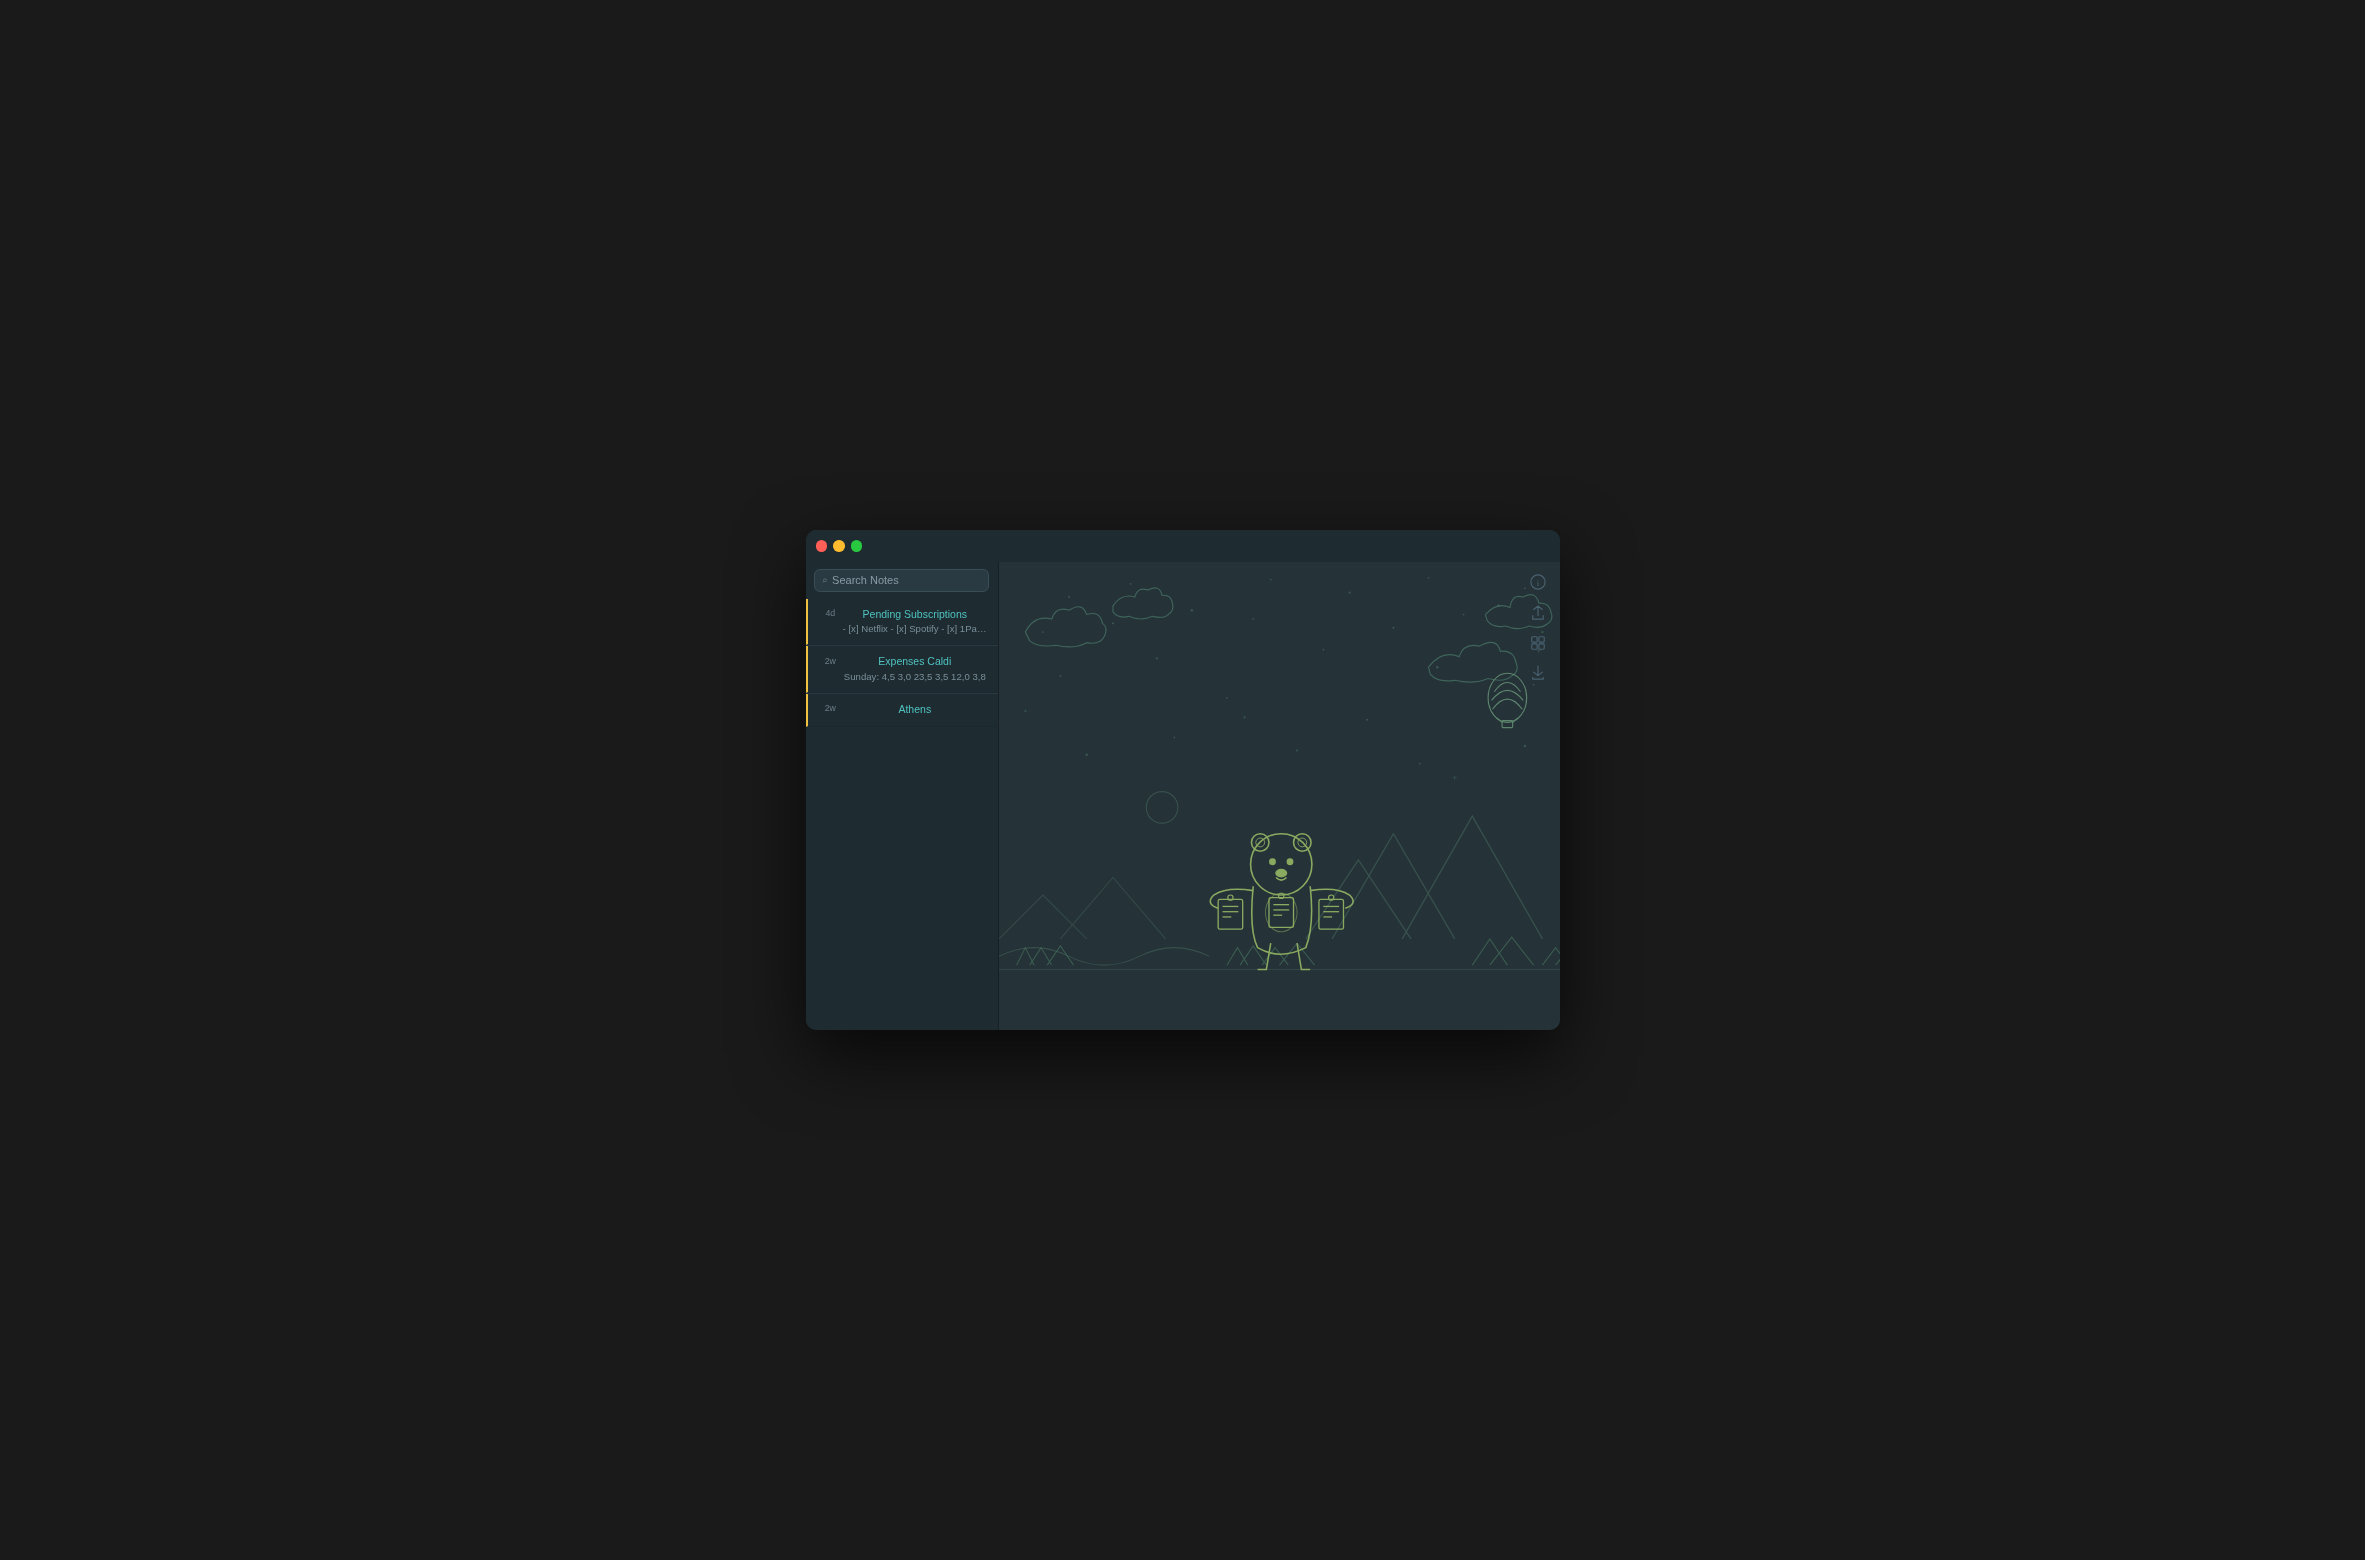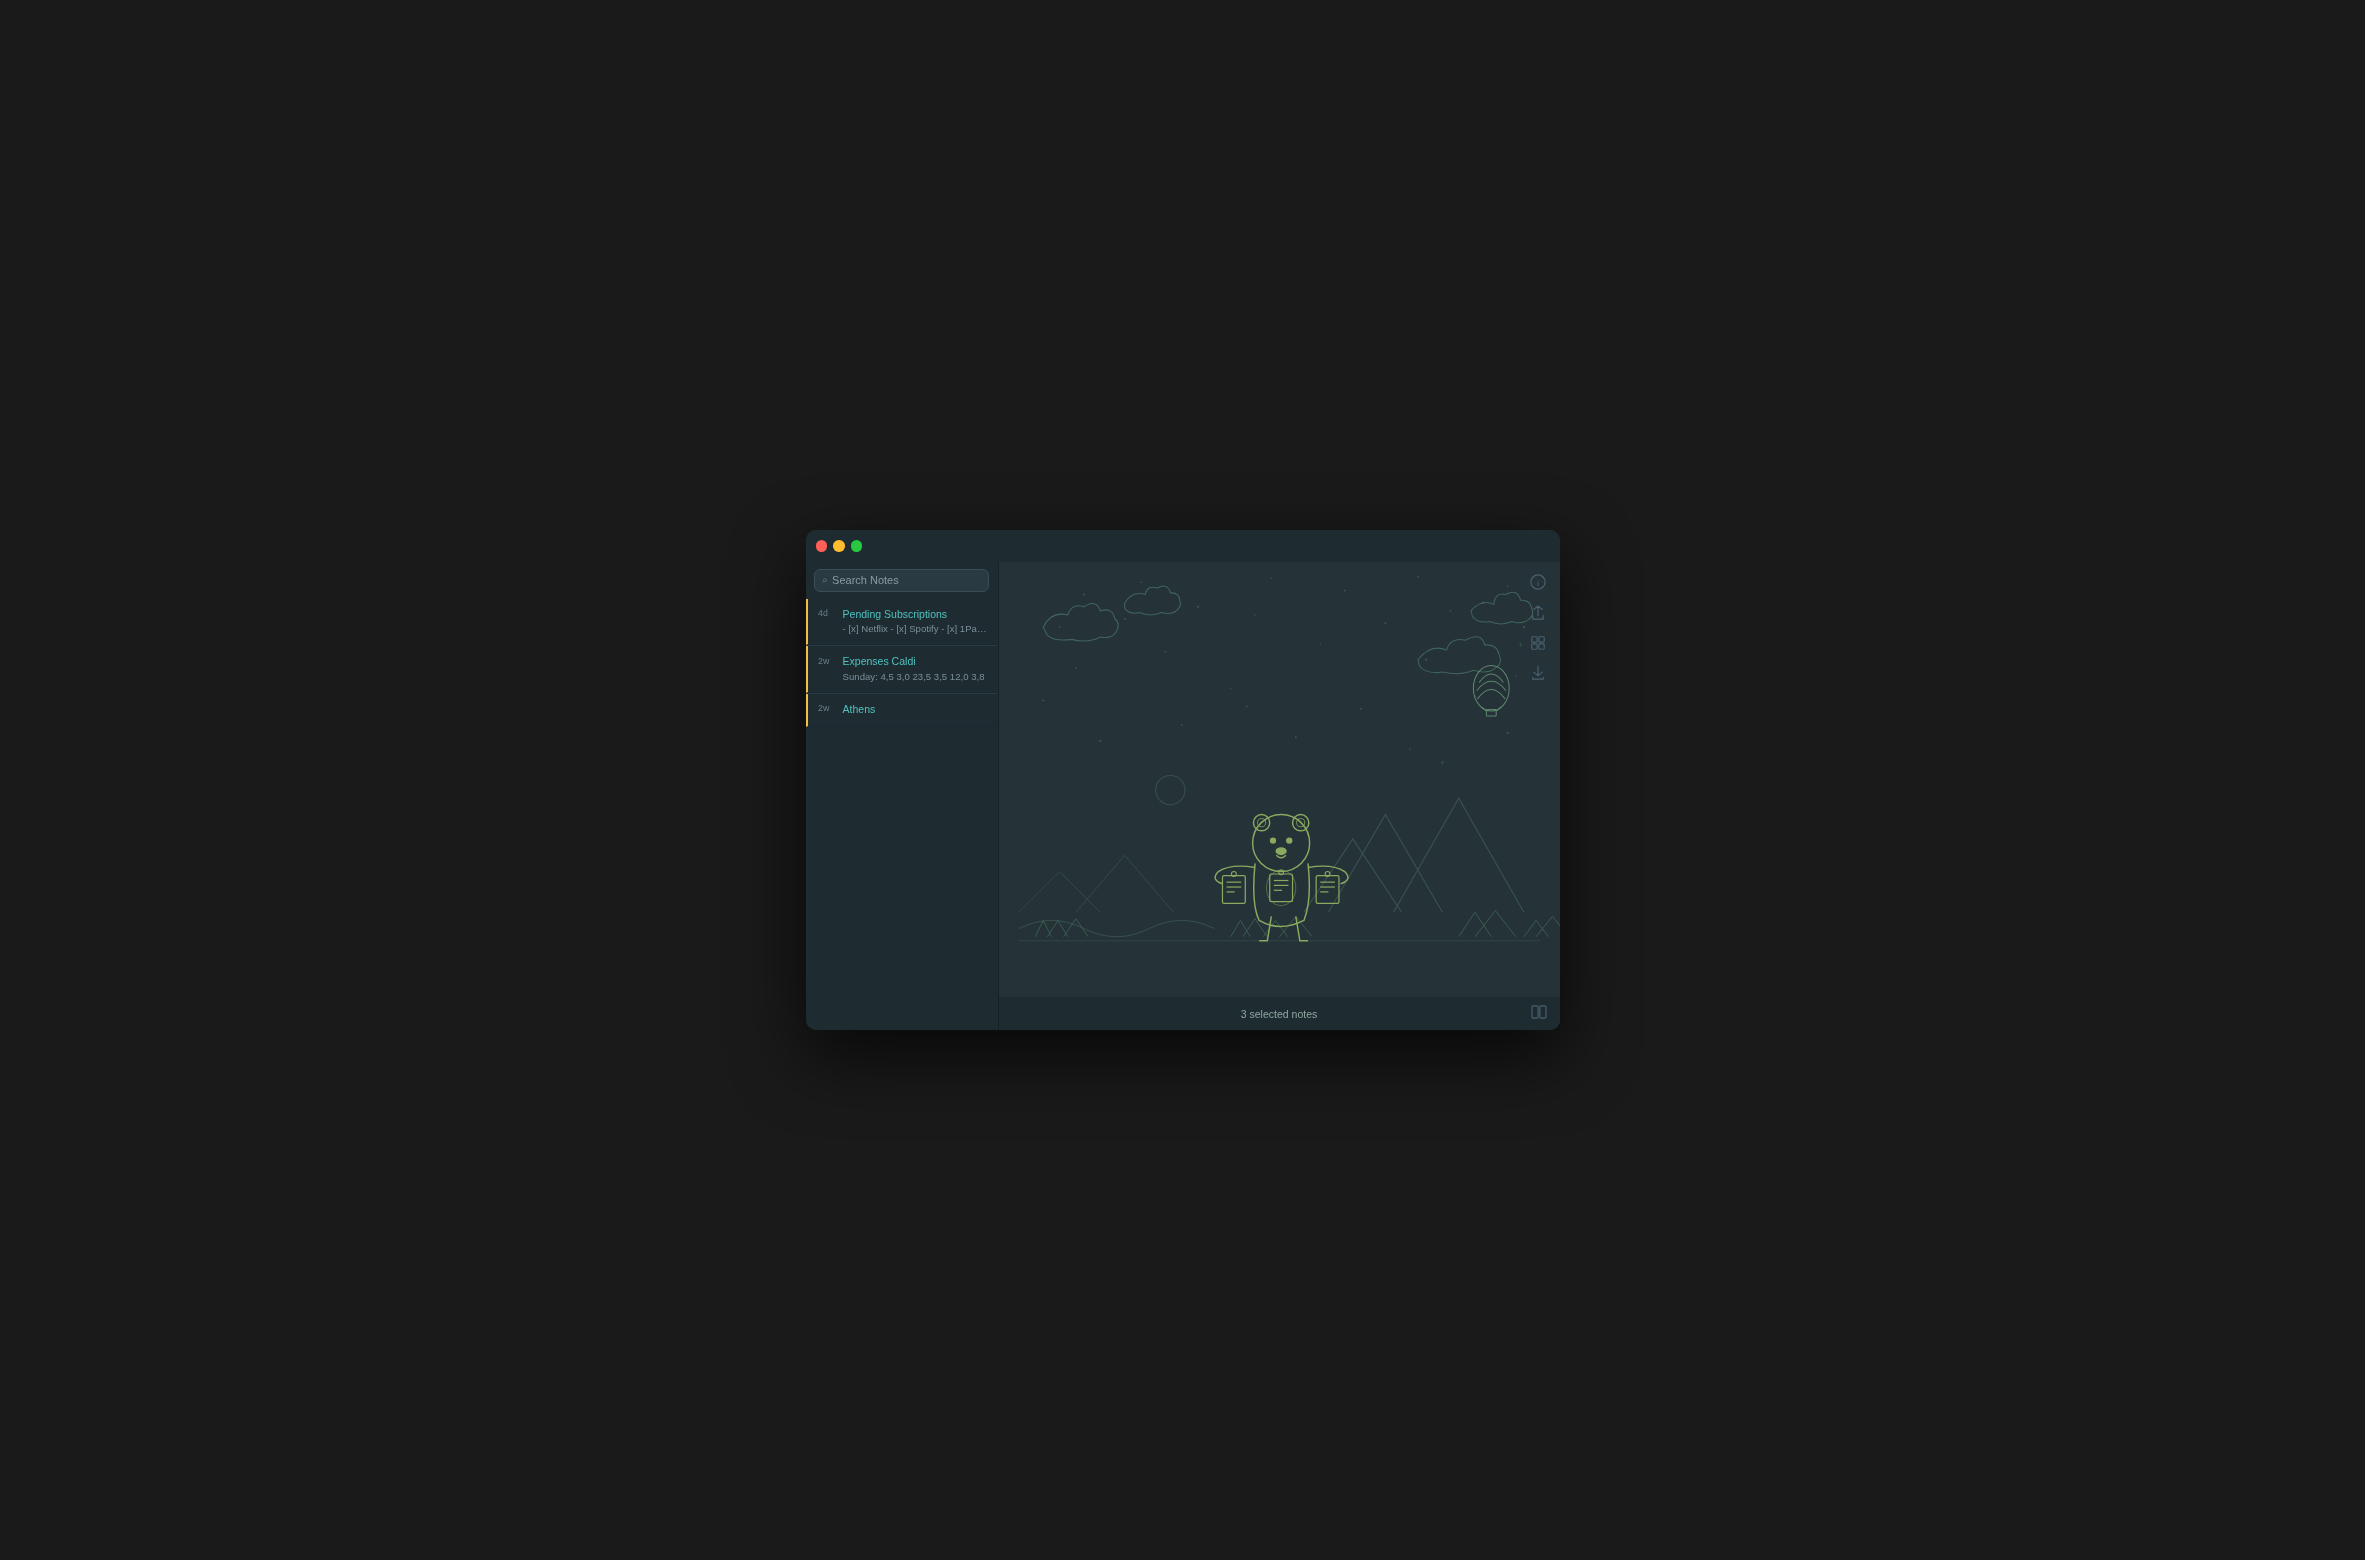--- a/index.html
+++ b/index.html
@@ -97,20 +97,21 @@
     .note-item {
       display: flex;
       padding: 8.8px 10.5px;
       border-bottom: 0.9px solid #1a2830;
       cursor: pointer;
       position: relative;
     }
 
     .note-item.selected {
       border-left: 2.6px solid #f0c040;
+      text-align: center;
     }
 
     .note-item:not(.selected) {
       border-left: 2.6px solid transparent;
     }
 
     .note-time {
       color: #6b7e88;
       font-size: 8.8px;
       min-width: 24.6px;
@@ -446,25 +447,16 @@
           </g>
 
           <circle cx="186" cy="280" r="18" stroke="#4a7060" stroke-width="1.3" fill="none" opacity="0.5"></circle>
 
           <g stroke="#4a7060" stroke-width="1.2" fill="none" opacity="0.5">
             <path d="M0 450 Q40 430 80 450 Q120 470 160 450 Q200 430 240 450"></path>
           </g>
         </svg>
       </div>
 
-      <div class="status-bar">
-        <span class="selected-notes-text">3 selected notes</span>
-        <span class="layout-icon">
-          <svg width="16" height="14" viewBox="0 0 18 16" fill="none">
-            <rect x="1" y="1" width="7" height="14" rx="1.5" stroke="#4a6270" stroke-width="1.3"></rect>
-            <rect x="10" y="1" width="7" height="14" rx="1.5" stroke="#4a6270" stroke-width="1.3"></rect>
-          </svg>
-        </span>
-      </div>
     </div>
   </div>
 </div>
 
 
 </body></html>

